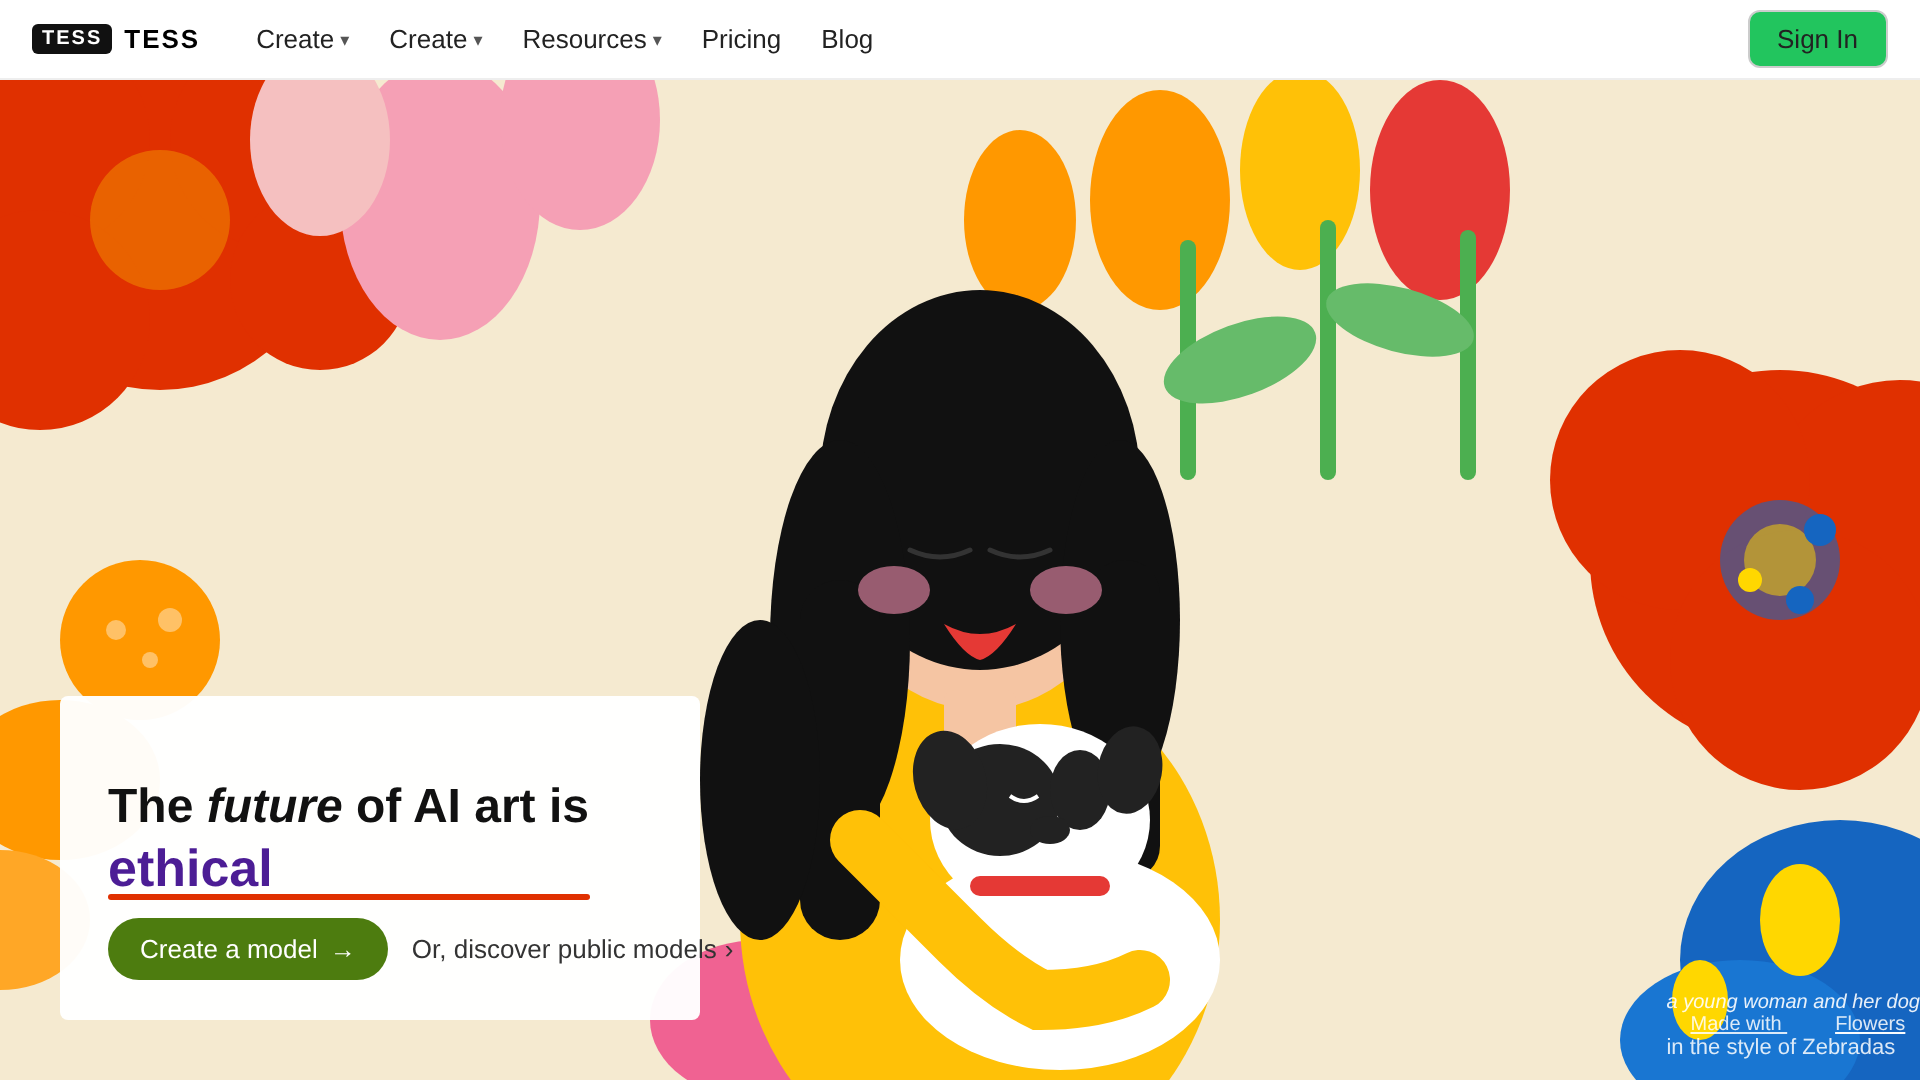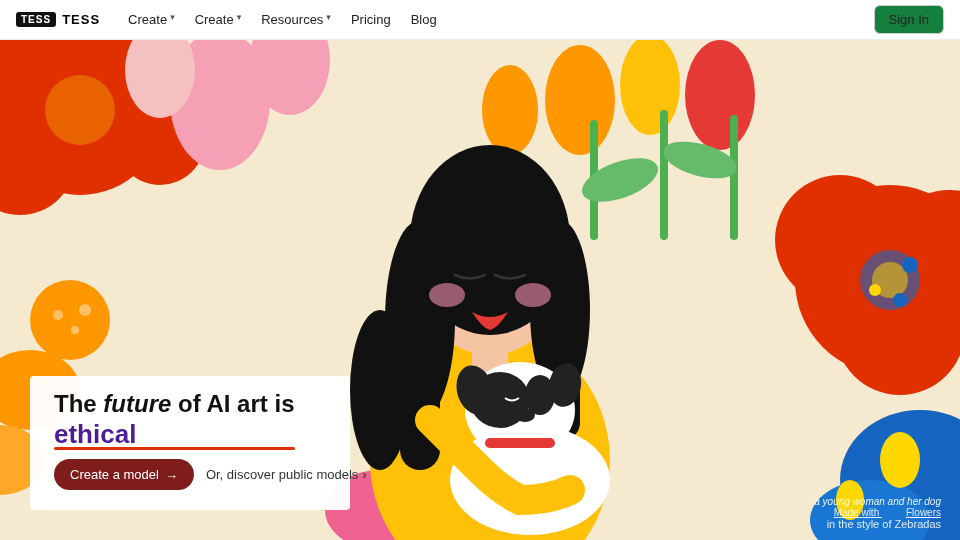--- a/index.html
+++ b/index.html
@@ -38,39 +38,39 @@
       letter-spacing: 1px;
     }
     #nav-items {
       display: flex;
       align-items: center;
       gap: 4px;
       flex: 1;
     }
     .nav-item {
       display: flex;
-      align-items: flex-start;
+      align-items: center;
       gap: 3px;
       padding: 4px 8px;
       font-size: 13px;
       color: #222;
       cursor: pointer;
       border-radius: 4px;
       white-space: nowrap;
     }
     .nav-chevron {
       font-size: 9px;
       color: #555;
     }
     #signin-btn {
       padding: 6px 14px;
       font-size: 13px;
       border: 1px solid #ccc;
       border-radius: 6px;
-      background: #15803d;
+      background: #22c55e;
       cursor: pointer;
       color: #222;
     }
 
     
     #hero {
       position: absolute;
       top: 40px; left: 0; right: 0; bottom: 0;
       overflow: hidden;
     }
@@ -88,21 +88,21 @@
       width: 100%;
       height: 100%;
     }
 
     
     #hero-panel {
       position: absolute;
       bottom: 30px;
       left: 30px;
       background: rgba(255,255,255,0.97);
-      padding: 12px 28px 20px 24px;
+      padding: 40px 28px 20px 24px;
       border-radius: 4px;
       max-width: 320px;
       z-index: 5;
     }
     #hero-headline {
       font-size: 24px;
       font-weight: 700;
       color: #111;
       line-height: 1.3;
       margin-bottom: 12px;
@@ -138,21 +138,21 @@
     }
     #hero-subtext strong {
       font-weight: 700;
     }
     #hero-ctas {
       display: flex;
       align-items: center;
       gap: 12px;
     }
     #create-btn {
-      background: #7f1d1d;
+      background: #4d7c0f;
       color: #fff;
       padding: 8px 16px;
       border-radius: 20px;
       font-size: 13px;
       cursor: pointer;
       border: none;
       display: flex;
       align-items: center;
       gap: 6px;
       white-space: nowrap;
@@ -164,22 +164,21 @@
       display: flex;
       align-items: center;
       gap: 4px;
       white-space: nowrap;
     }
 
     
     #hero-caption {
       position: absolute;
       bottom: 10px;
-      right: 19px;
-      text-align: right;
+      right: 0;
       z-index: 5;
       margin-left: 20px;
     }
     #caption-main {
       font-size: 10px;
       color: rgba(255,255,255,0.9);
       font-style: italic;
     }
     #caption-made {
       font-size: 10px;

